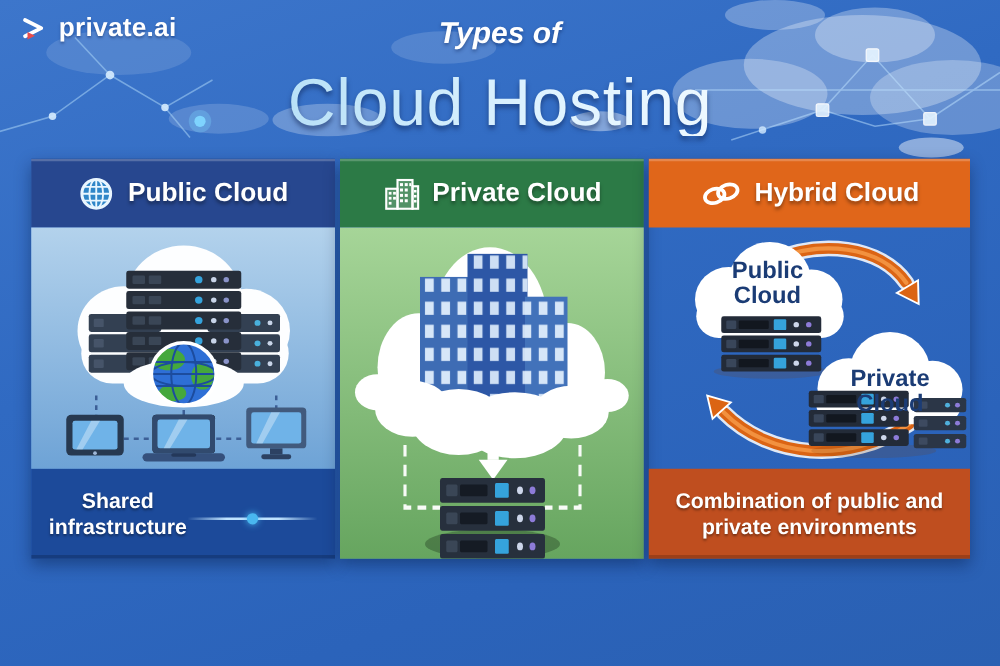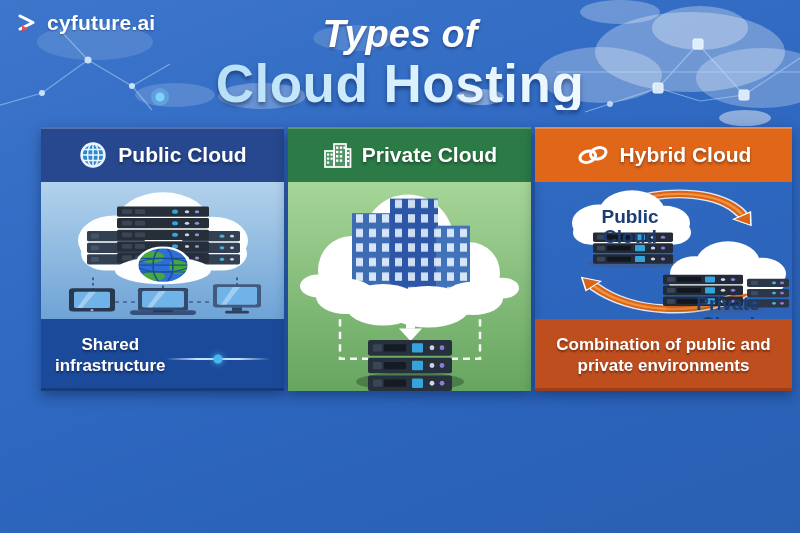--- a/index.html
+++ b/index.html
@@ -8,33 +8,33 @@
     font-family:"Liberation Sans",sans-serif;
     background:linear-gradient(160deg,#3d76cb 0%,#306ac2 40%,#2b63ba 75%,#2a60b2 100%);
   }
   .bg-decor{position:absolute;top:0;left:0;pointer-events:none;}
 
   
   .logo{position:absolute;top:11px;left:16px;display:flex;align-items:center;gap:7px;z-index:5;}
   .logo-text{color:#ffffff;font-size:21px;font-weight:bold;letter-spacing:0.2px;
     text-shadow:0 1px 2px rgba(10,30,80,.4);}
   .title-wrap{position:absolute;top:13px;left:0;right:0;text-align:center;z-index:4;}
-  .title-pre{font-style:italic;font-weight:bold;font-size:38px;color:#ffffff;
+  .title-pre{font-style:italic;font-weight:bold;font-size:24px;color:#ffffff;
     text-shadow:0 2px 3px rgba(10,30,80,.45);}
   .title-main{
-    font-size:53px;font-weight:bold;letter-spacing:0.5px;line-height:1;margin-top:1px;
+    font-size:53px;font-weight:normal;letter-spacing:0.5px;line-height:1;margin-top:15px;
     background:linear-gradient(90deg,var(--g1,#9dd4f2) 10%,#dff3ff 55%,var(--g2,#ffffff) 90%);
     -webkit-background-clip:text;background-clip:text;color:transparent;
     -webkit-text-fill-color:transparent;
     filter:drop-shadow(0 3px 2px rgba(8,25,70,.5));
   }
 
   
-  .panel{position:absolute;top:127px;height:264px;display:flex;flex-direction:column;
-    box-shadow:0 5px 12px rgba(0,18,55,.4);z-index:3;margin-left:16px;}
+  .panel{position:absolute;top:127px;height:320px;display:flex;flex-direction:column;
+    box-shadow:0 5px 12px rgba(0,18,55,.4);z-index:3;}
   .panel-public{left:25px;width:243px;}
   .panel-private{left:272px;width:243px;}
   .panel-hybrid{left:519px;width:257px;}
   .panel-header{height:55px;flex:0 0 55px;display:flex;align-items:center;justify-content:center;
     gap:10px;background:var(--hdr);color:#fff;font-size:21px;font-weight:bold;
     text-shadow:0 2px 3px rgba(0,0,0,.38);box-shadow:inset 0 2px 0 rgba(255,255,255,.22);}
   .panel-body{flex:1 1 auto;position:relative;overflow:hidden;
     background:linear-gradient(180deg,var(--bt),var(--bb));}
   .panel-body svg.art{position:absolute;inset:0;width:100%;height:100%;}
   .panel-caption{min-height:62px;flex:0 0 auto;background:var(--cap);color:#fff;
@@ -100,21 +100,21 @@
       </g>
       <circle cx="610" cy="104" r="3" fill="#d6ecff" opacity="0.8"></circle>
     </g>
   </svg>
 
   <div class="logo">
     <svg width="24" height="22" viewBox="0 0 24 22">
       <path d="M4,4 L17,10.5 L4,17" fill="none" stroke="#ffffff" stroke-width="3" stroke-linejoin="round" stroke-linecap="round"></path>
       <path d="M6,13.5 L12,16.5 L6,19.5 Z" fill="#e84d4d"></path>
     </svg>
-    <span class="logo-text">cyfuture.ai</span>
+    <span class="logo-text">private.ai</span>
   </div>
 
   <div class="title-wrap">
     <div class="title-pre">Types of</div>
     <div class="title-main" style="--g1: #9dd4f2; --g2: #ffffff;">Cloud Hosting</div>
   </div>
 
   <section class="panel panel-public" style="--hdr: #27478f; --cap: #1c4a9a; --bt: #b3d2ec; --bb: #6ea3d6; --acc: #49b7ef;">
     <header class="panel-header">
       <svg width="30" height="30" viewBox="0 0 30 30">

